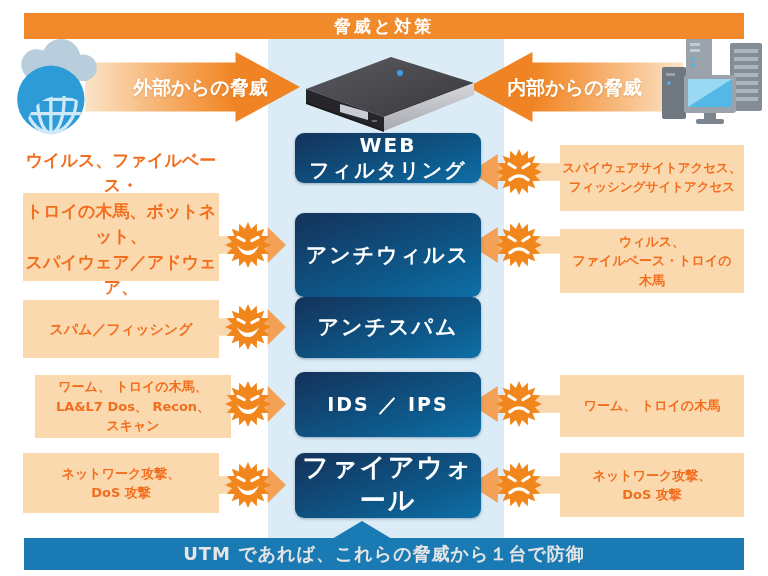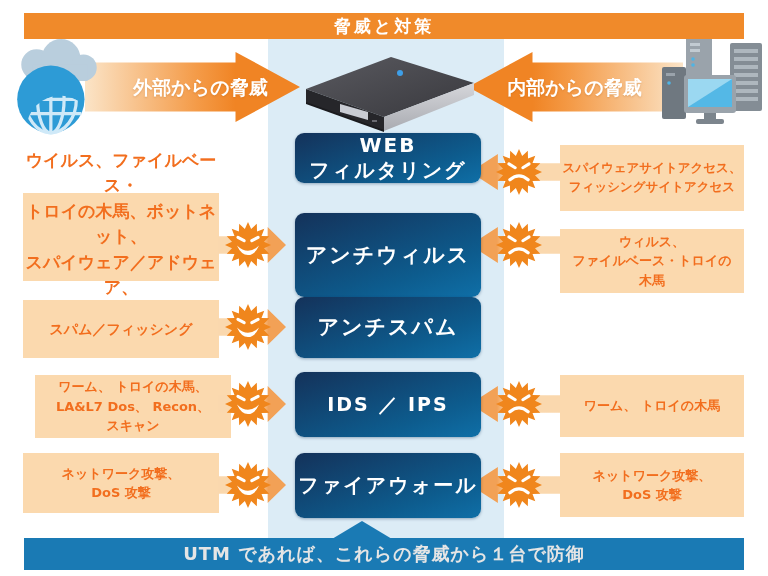--- a/index.html
+++ b/index.html
@@ -122,21 +122,21 @@
       <rect x="84" y="73" width="5" height="2" fill="#6a6a70"></rect>
       <polygon points="18,55 96,83 96,85 18,57" fill="#1b1b1e"></polygon>
     </svg>
   </div>
 
   <div class="abs fn" style="top:133px;height:50px;font-size:20px;">WEB
 フィルタリング</div>
   <div class="abs fn" style="top:213px;height:84px;font-size:21px;">アンチウィルス</div>
   <div class="abs fn" style="top:297px;height:61px;font-size:21px;">アンチスパム</div>
   <div class="abs fn" style="top:372px;height:65px;font-size:19px;">IDS ／ IPS</div>
-  <div class="abs fn" style="top:453px;height:65px;font-size:20px;">ファイアウォール</div>
+  <div class="abs fn" style="top:453px;height:65px;font-size:26px;font-family:Liberation Mono, monospace;">ファイアウォール</div>
 
   <div class="abs tbox" style="left:23px;top:193px;width:196px;height:88px;font-size:17px;">ウイルス、ファイルベース・
 トロイの木馬、ボットネット、
 スパイウェア／アドウェア、
 キーロガー</div>
   <div class="abs tbox" style="left:23px;top:300px;width:196px;height:58px;font-size:14px;">スパム／フィッシング</div>
   <div class="abs tbox" style="left:23px;top:375px;width:196px;height:63px;font-size:13px;margin-left:12px;">ワーム、 トロイの木馬、
 LA&amp;L7 Dos、 Recon、
 スキャン</div>
   <div class="abs tbox" style="left:23px;top:453px;width:196px;height:60px;font-size:13px;">ネットワーク攻撃、

